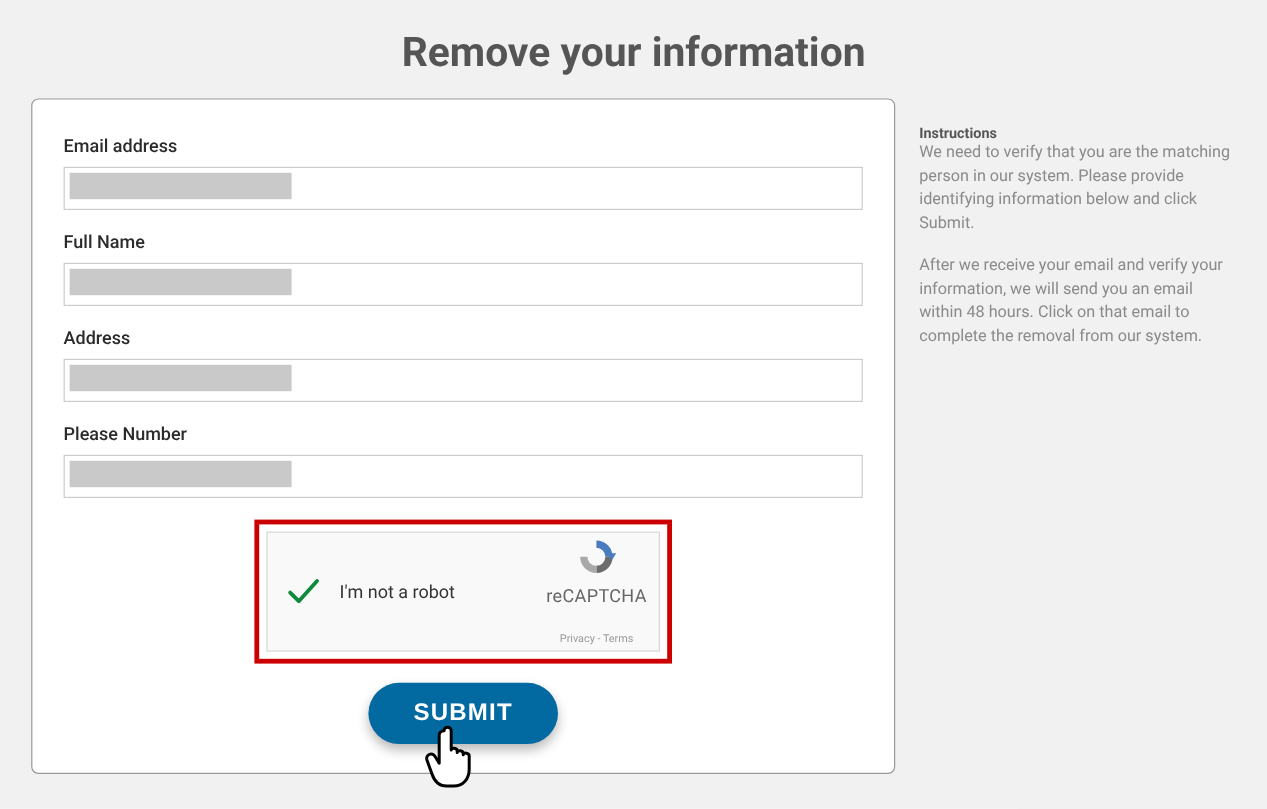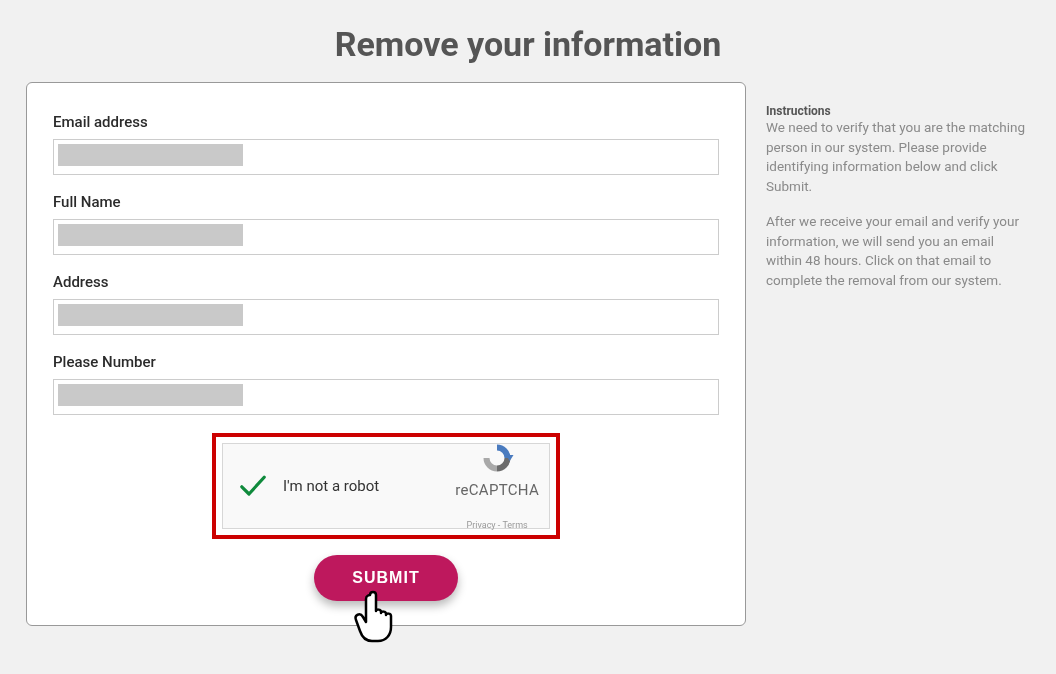--- a/index.html
+++ b/index.html
@@ -55,21 +55,21 @@
     }
     .captcha-outer {
       margin: 10px auto 16px;
       width: 348px;
       border: 4px solid #cc0000;
       padding: 6px;
     }
     .captcha-box {
       background: #f9f9f9;
       border: 1px solid #d7d7d7;
-      height: 86px;
+      height: 100px;
       display: flex;
       align-items: center;
       justify-content: space-between;
       padding: 8px 10px 8px 14px;
     }
     .captcha-left {
       display: flex;
       align-items: center;
       gap: 14px;
     }
@@ -100,26 +100,26 @@
     .captcha-right .links {
       font-size: 9px;
       color: #999;
       margin-top: 20px;
     }
     .submit-row {
       text-align: center;
       position: relative;
     }
     .submit-btn {
-      background: #be185d;
+      background: #0369a1;
       color: #fff;
       border: none;
       border-radius: 28px;
       padding: 14px 38px;
-      font-size: 16px;
+      font-size: 20px;
       font-weight: 700;
       letter-spacing: 1px;
       cursor: pointer;
       box-shadow: 0 5px 10px rgba(0,0,0,0.28);
     }
     .pointer-icon {
       position: absolute;
       left: 50%;
       top: 32px;
       transform: translateX(-36px);

